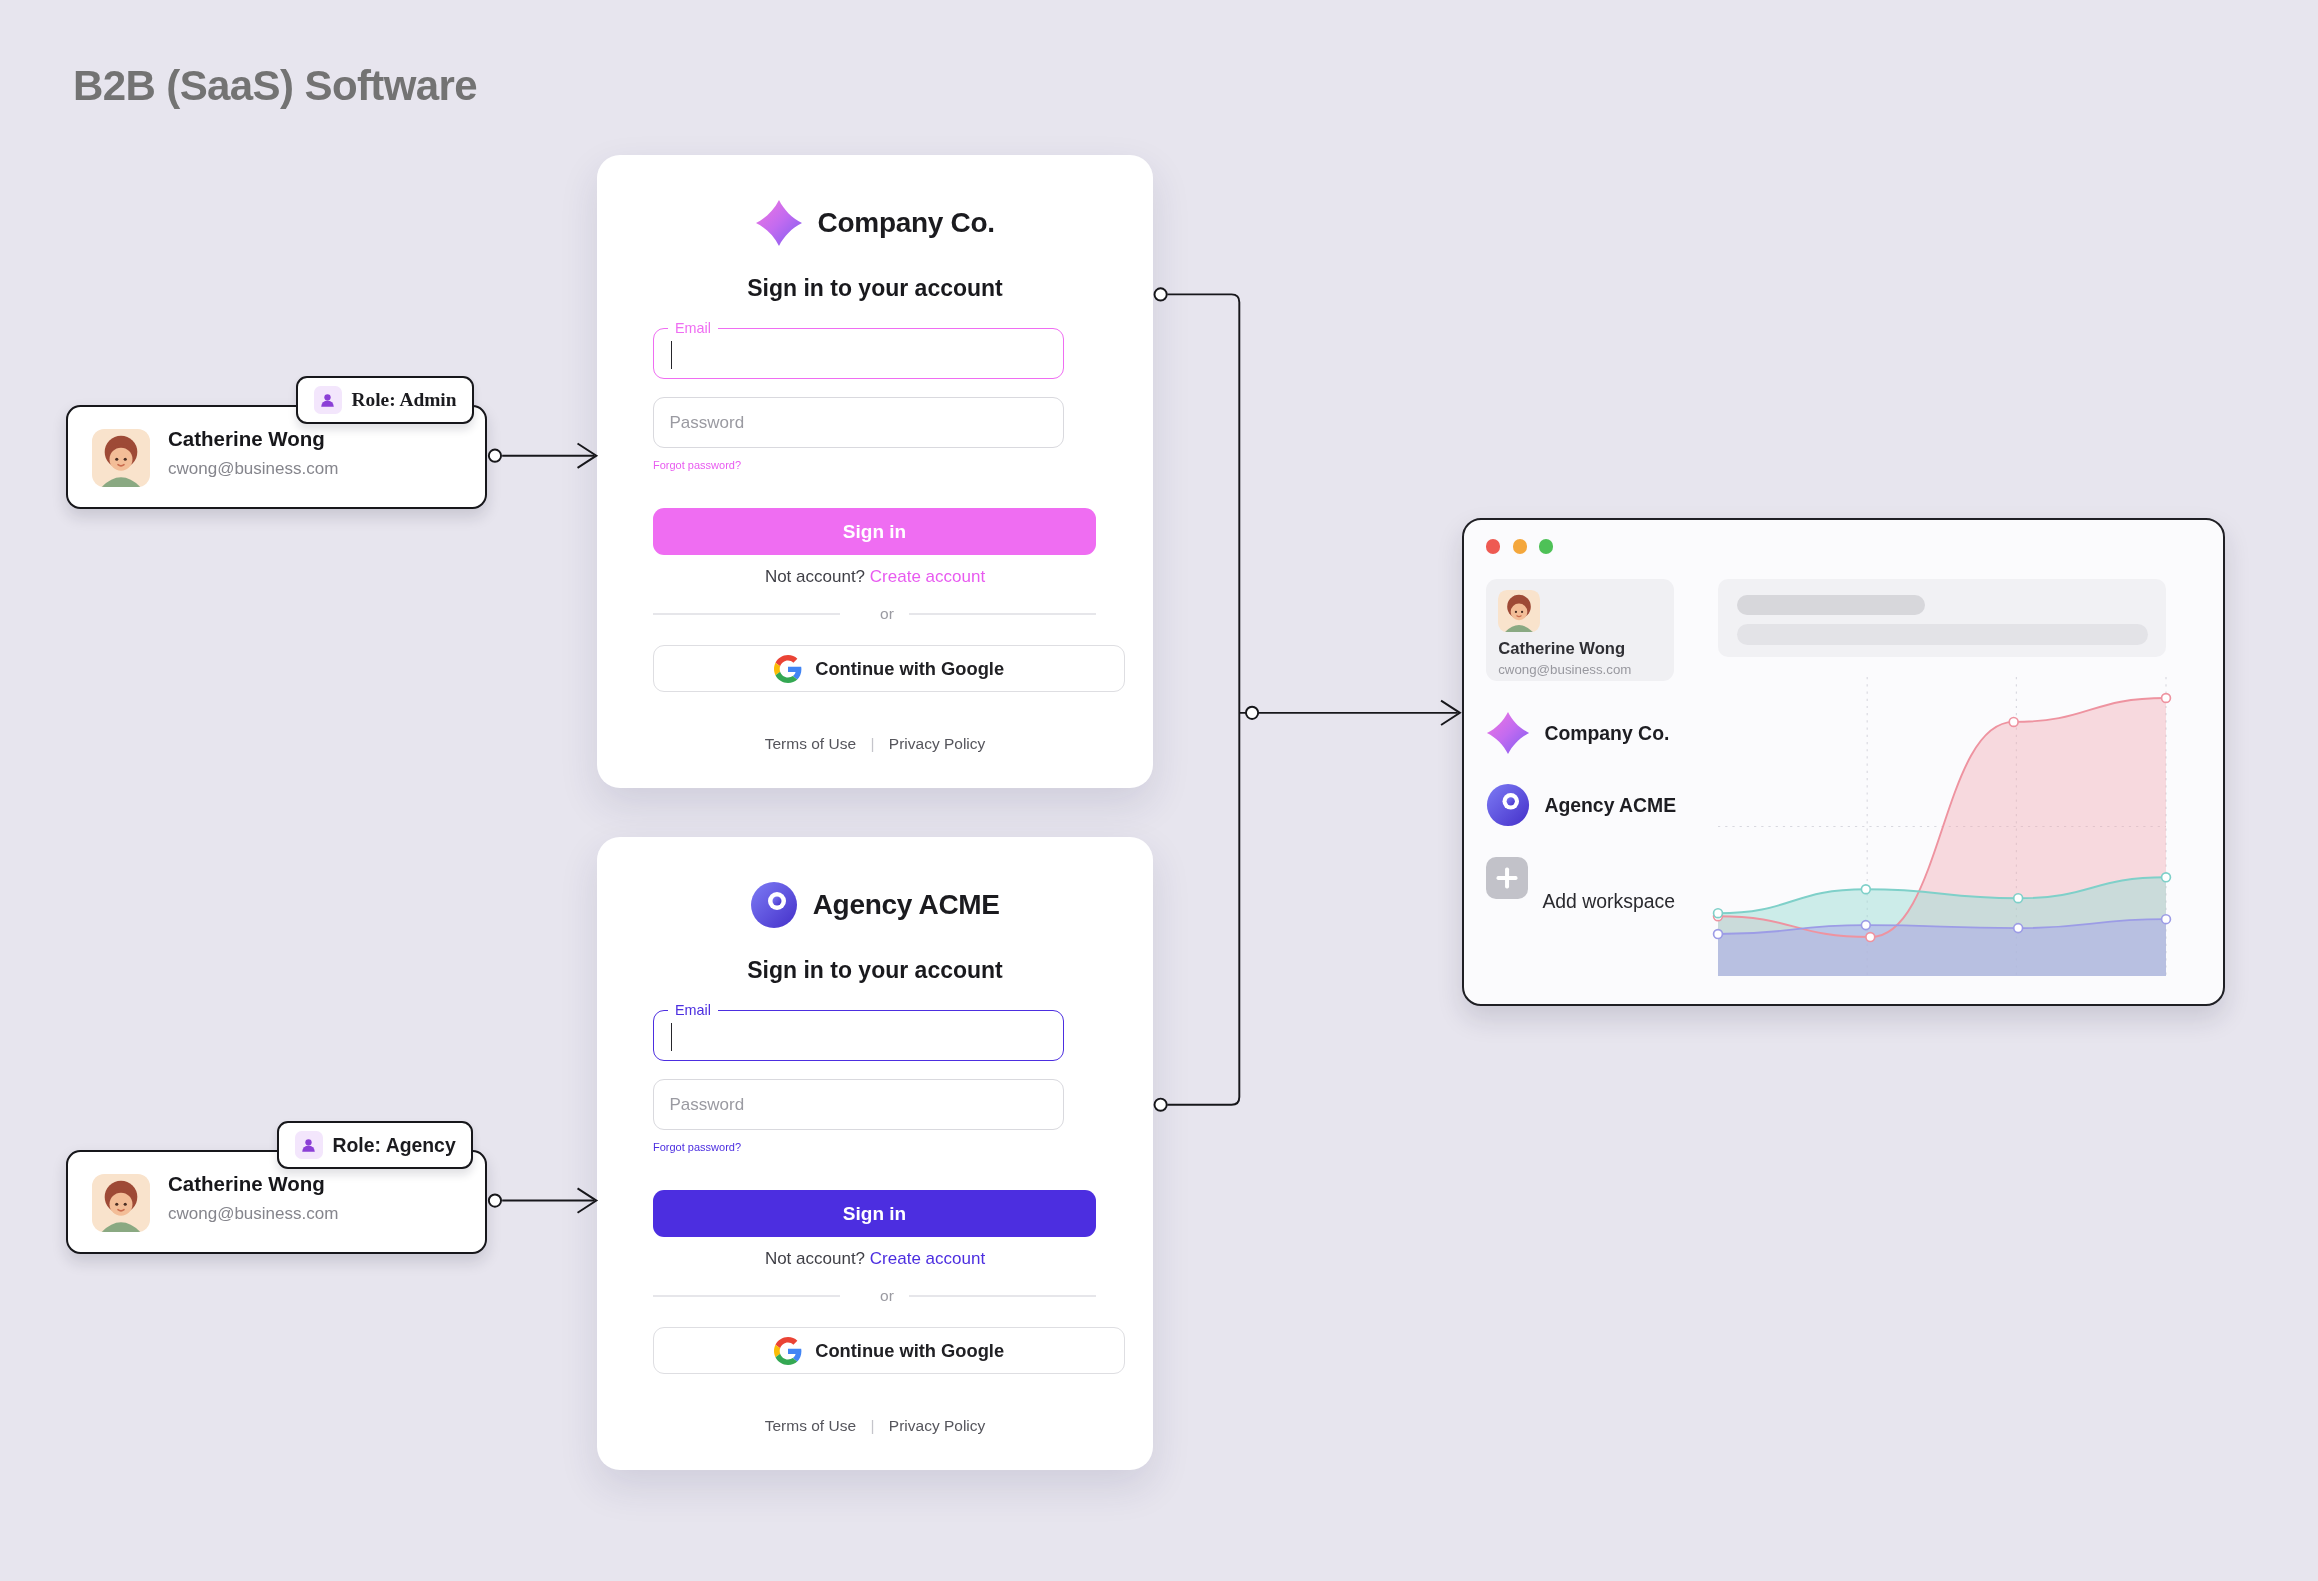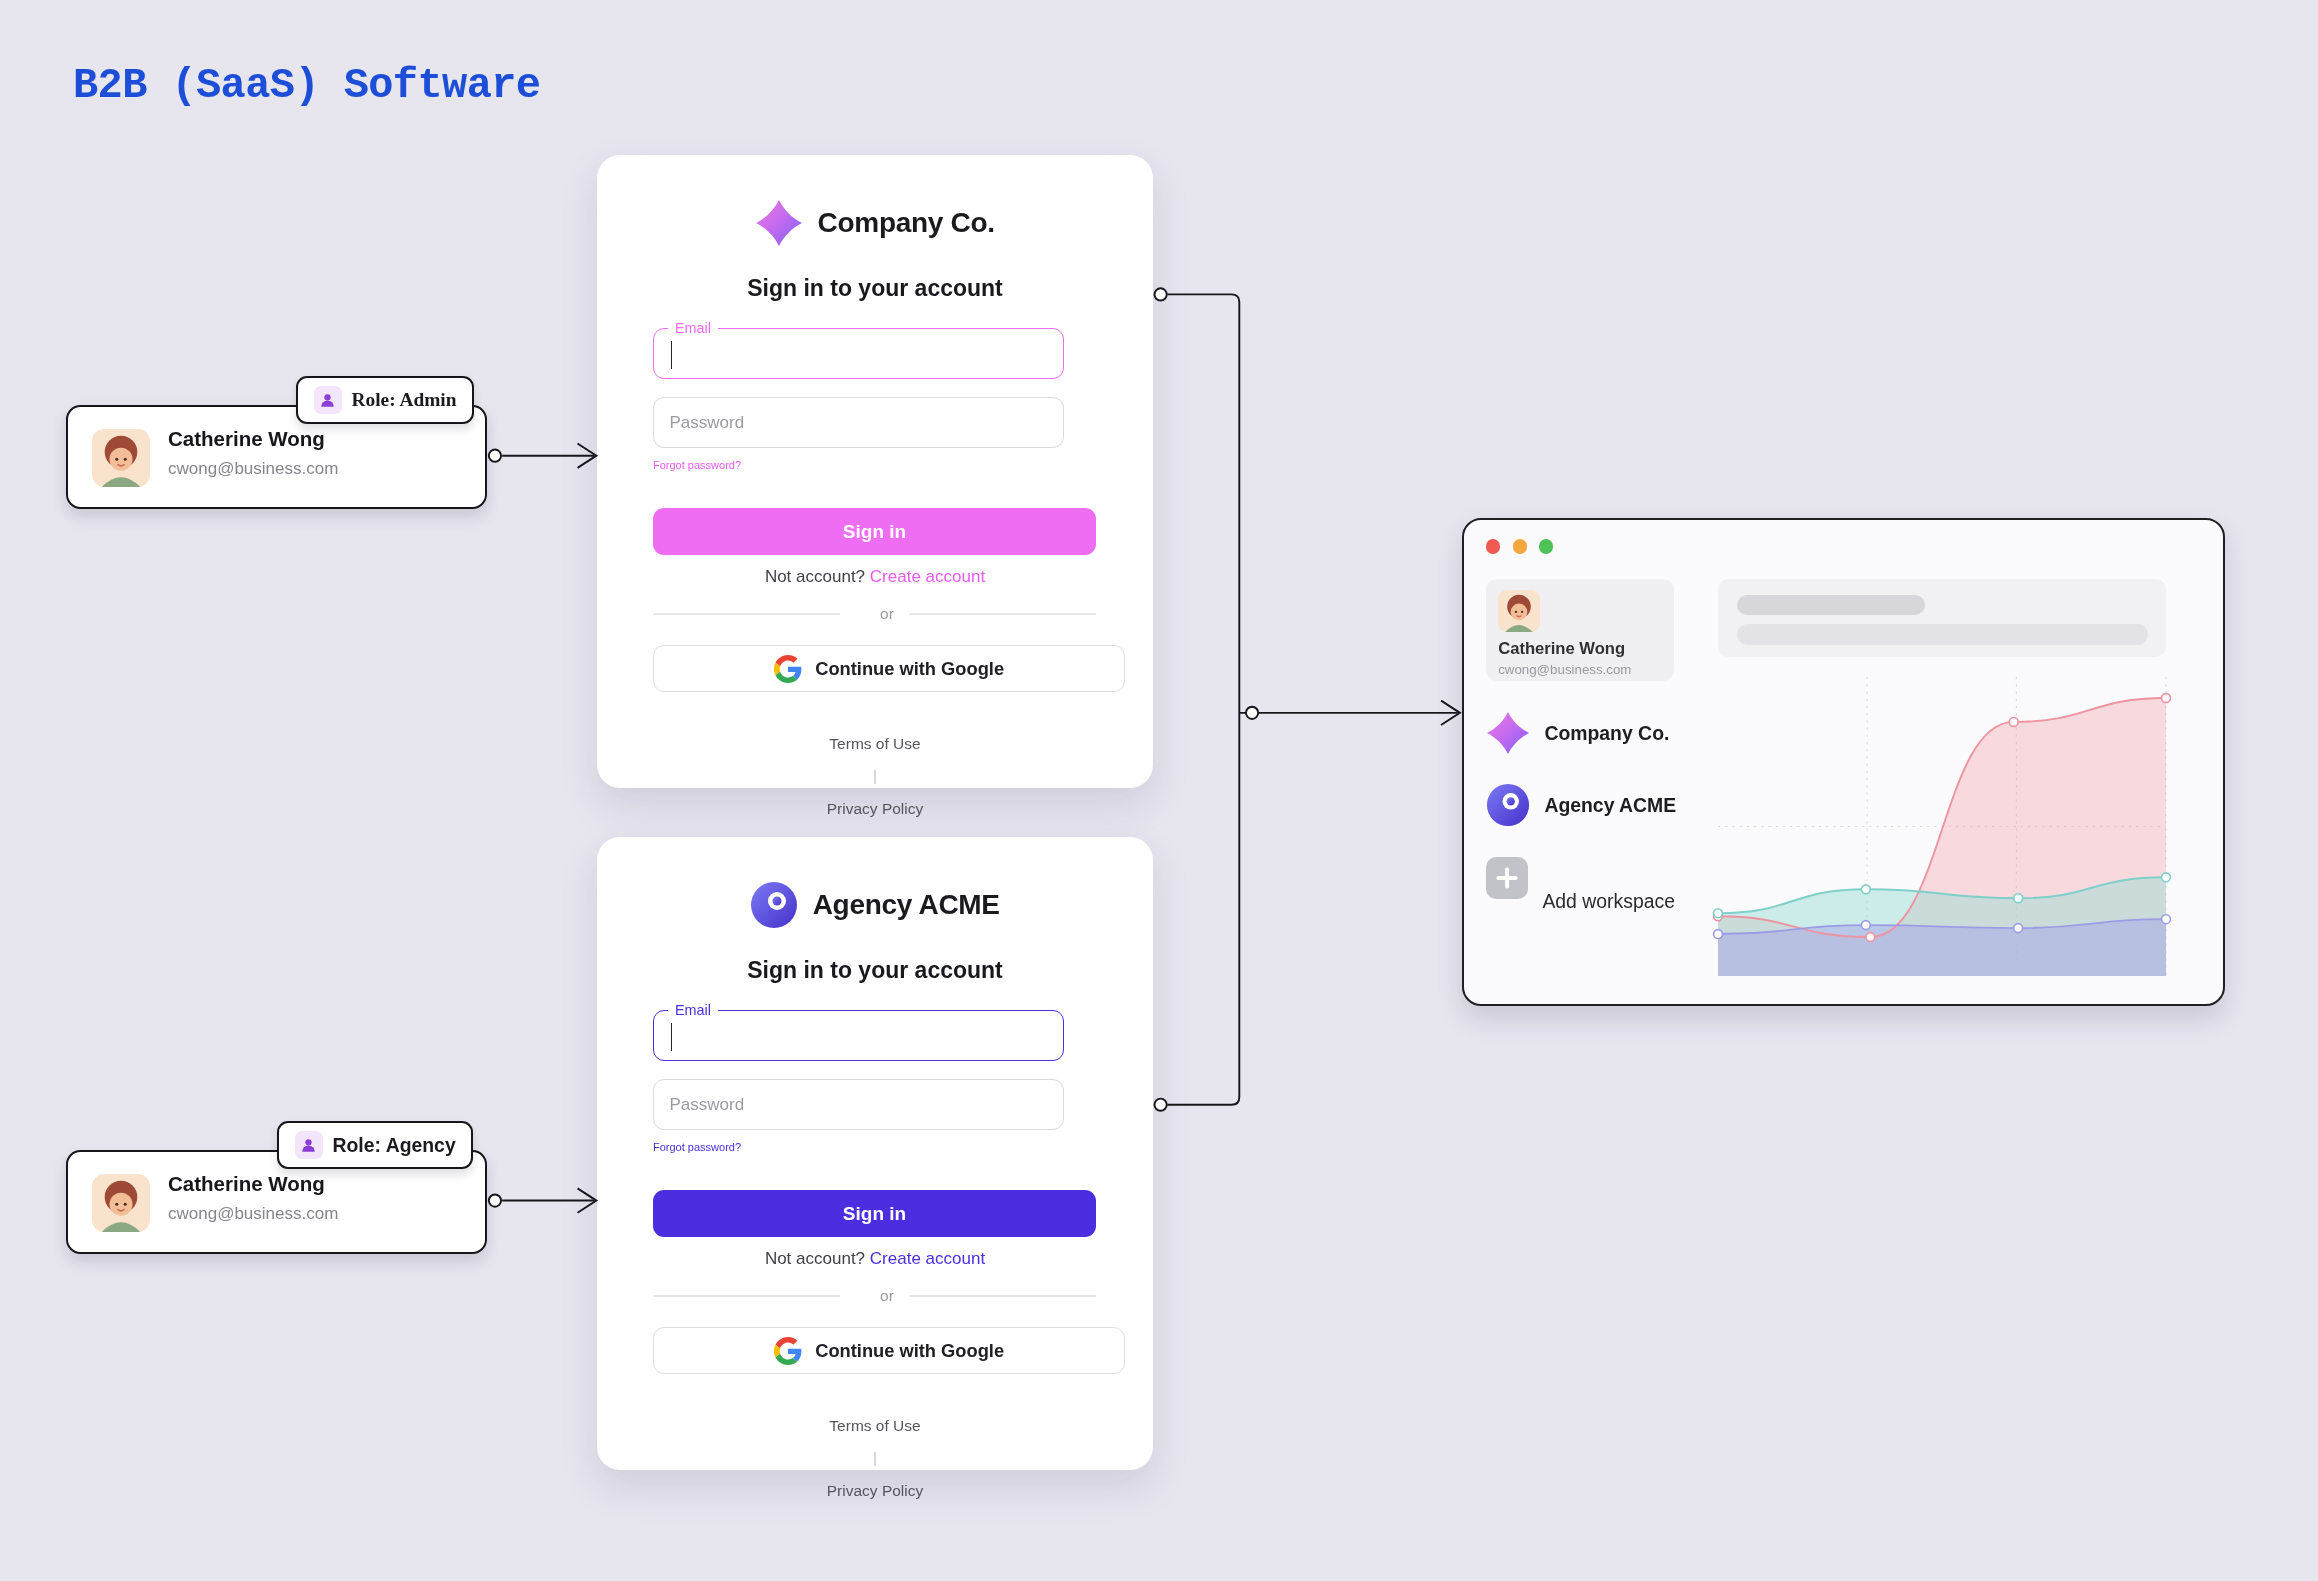--- a/index.html
+++ b/index.html
@@ -2,21 +2,21 @@
 <html style="font-size:8.9px"><head>
 <meta charset="utf-8">
 <style>
   html,body{margin:0;padding:0;background:#E7E5EE;}
   *{box-sizing:border-box;}
   #canvas{
     position:relative;width:2319px;height:1582px;background:#E7E5EE;overflow:hidden;
     font-family:"Liberation Sans","DejaVu Sans",sans-serif;color:#1d1d20;
   }
   
-  .page-title{position:absolute;left:73px;top:62px;font-size:42px;font-weight:800;letter-spacing:-0.6px;color:#1d4ed8;font-family:Liberation Mono, monospace;}
+  .page-title{position:absolute;left:73px;top:62px;font-size:42px;font-weight:800;letter-spacing:-0.6px;color:#737373;}
 
   
   .actor-card{position:absolute;width:421px;height:104px;background:#fff;border:2.2px solid #17171b;border-radius:14.4px;box-shadow:0 7.8px 14.4px rgba(20,20,40,.14);z-index:10;}
   .actor-avatar{position:absolute;left:24.4px;top:22px;width:58px;height:58px;border-radius:12.2px;overflow:hidden;}
   .actor-avatar svg{display:block;width:100%;height:100%;}
   .actor-name{position:absolute;left:100px;top:20px;font-size:20.5px;font-weight:700;color:#17171b;}
   .actor-email{position:absolute;left:100px;top:52px;font-size:17px;color:#85858c;}
 
   .role-badge{position:absolute;display:flex;align-items:center;gap:10px;height:48px;padding:0 15.5px;background:#fff;border:2.2px solid #17171b;border-radius:11px;box-shadow:0 5.5px 8.9px rgba(20,20,40,.12);z-index:12;}
   .role-badge .icon-box{width:28px;height:28px;border-radius:6.6px;background:#F3E6FC;display:flex;align-items:center;justify-content:center;}
@@ -42,21 +42,21 @@
   .forgot-link{position:absolute;left:56px;top:304px;font-size:11px;font-weight:500;color:var(--accent-link);cursor:pointer;}
   .btn-primary{position:absolute;left:56px;top:340px;width:443px;height:47px;border:none;border-radius:11px;background:var(--accent);color:#fff;font-family:inherit;font-size:19px;font-weight:600;cursor:pointer;margin-top:13px;}
   .no-account-row{position:absolute;top:412px;left:0;width:100%;text-align:center;font-size:17px;color:#3f3f46;}
   .no-account-row .create-link{color:var(--accent-link);font-weight:500;cursor:pointer;}
   .divider-row{position:absolute;top:450px;left:56px;width:443px;display:flex;align-items:center;gap:15.5px;}
   .divider-row .line{flex:1;height:1.7px;background:#E6E6EA;}
   .divider-row .or-text{font-size:15.5px;color:#9a9aa1;margin-left:25px;}
   .btn-google{position:absolute;left:56px;top:490px;width:472px;height:47px;background:#fff;border:1.7px solid #DEDEE2;border-radius:11px;display:flex;align-items:center;justify-content:center;gap:13.3px;cursor:pointer;font-family:inherit;}
   .btn-google svg{width:28px;height:28px;}
   .btn-google .g-label{font-size:18.3px;font-weight:600;color:#202024;}
-  .card-footer{position:absolute;top:580px;left:0;width:100%;display:flex;align-items:center;justify-content:center;gap:14.4px;font-size:15.5px;color:#55555c;flex-direction:column;}
+  .card-footer{position:absolute;top:580px;left:0;width:100%;display:flex;align-items:center;justify-content:center;gap:14.4px;font-size:15.5px;color:#55555c;}
   .card-footer .sep{color:#c5c5cb;}
   .footer-link{cursor:pointer;}
 
   
   .workspace-window{position:absolute;left:1462px;top:518px;width:763px;height:488px;background:#FBFBFD;border:2.2px solid #1f1f24;border-radius:19px;box-shadow:0 12.2px 26.6px rgba(30,30,60,.14);z-index:10;}
   .traffic{position:absolute;top:19.4px;width:14.4px;height:14.4px;border-radius:50%;}
   .traffic.red{left:22px;background:#EE5A52;}
   .traffic.yellow{left:49px;background:#F4A73C;}
   .traffic.green{left:75px;background:#4EC157;}
   .profile-tile{position:absolute;left:22px;top:59px;width:188px;height:102px;background:#F0F0F3;border-radius:11px;padding:11px 12.2px;cursor:pointer;}

